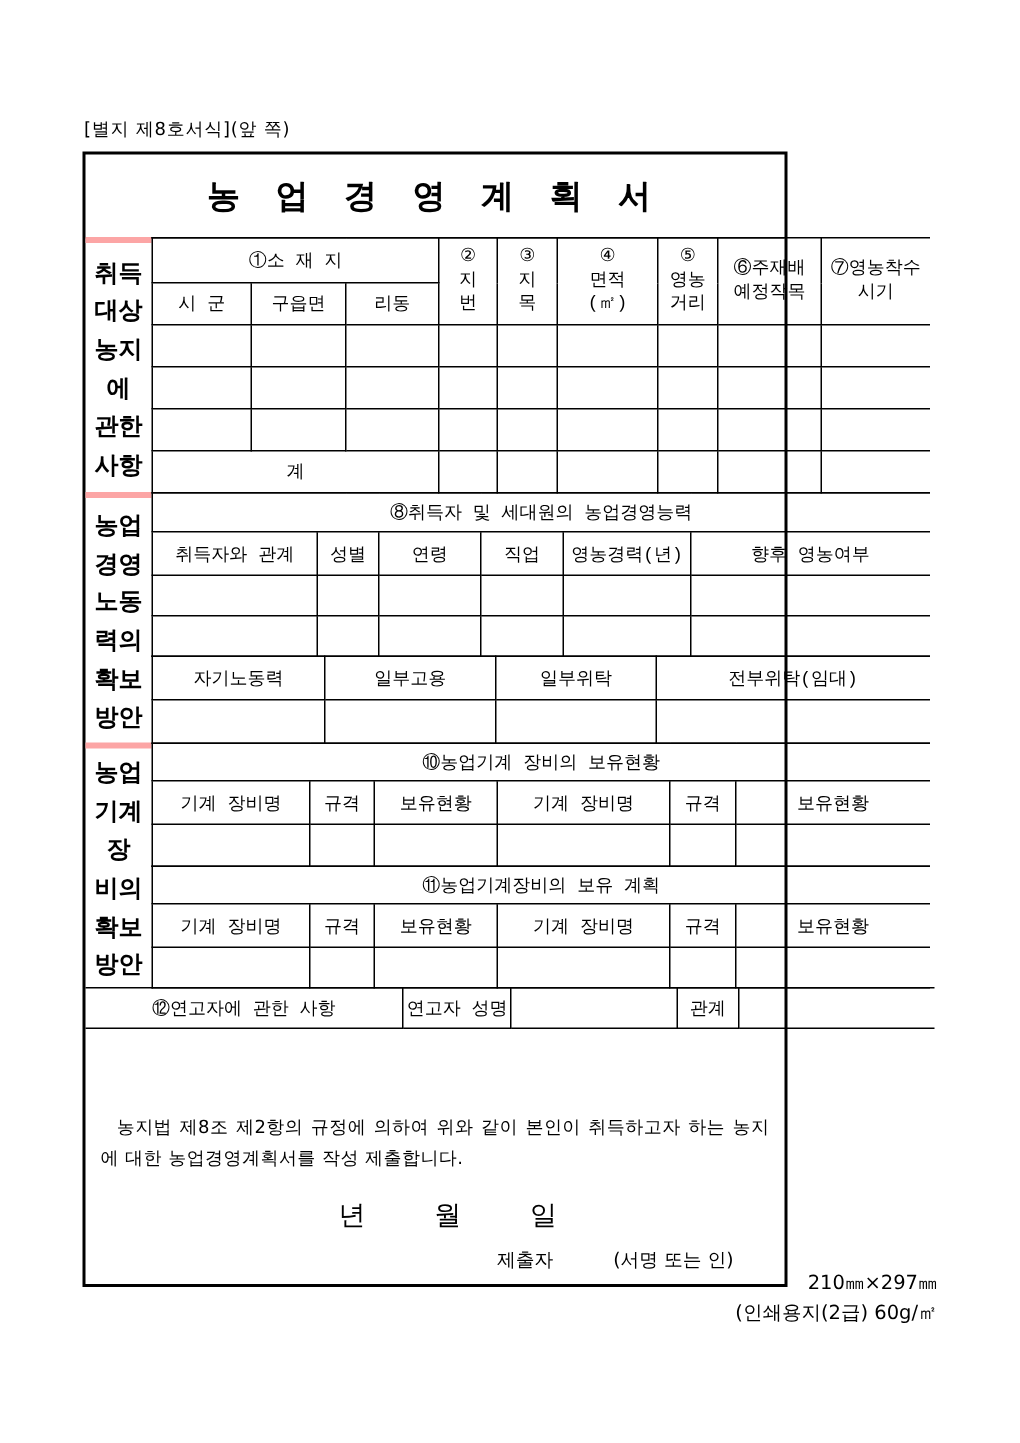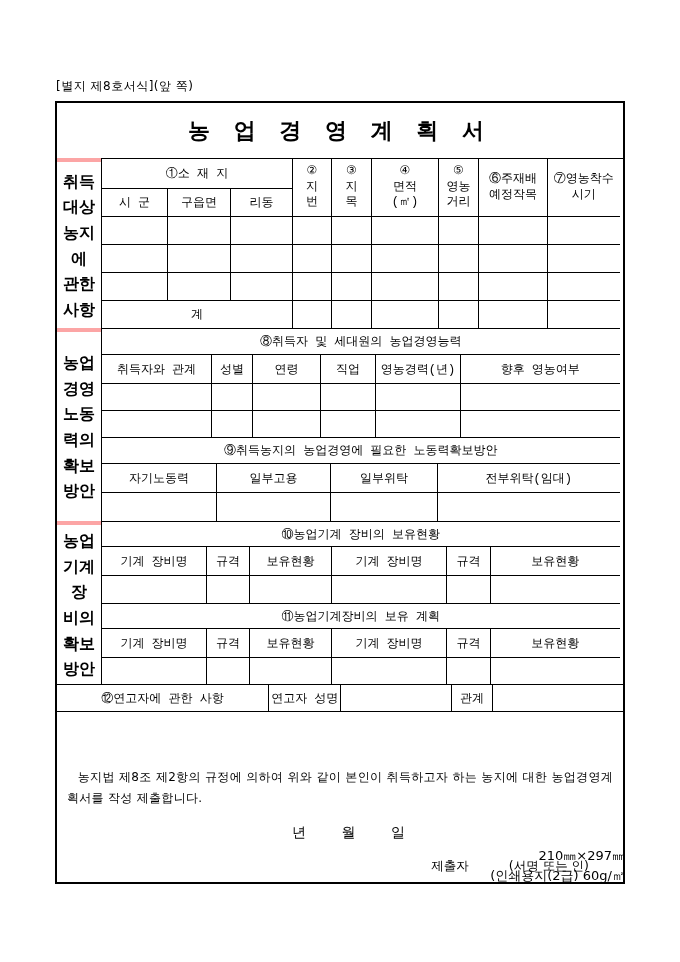--- a/index.html
+++ b/index.html
@@ -13,21 +13,21 @@
   }
   .sheet { position:absolute; inset:0; background:#fff; }
 
   .page-head {
     position:absolute; top:78px; left:56px; width:568px;
     display:flex; 
     font-size:12px; letter-spacing:0.5px;
   }
 
   .form-box {
-    position:absolute; top:101px; left:55px; width:570px;
+    position:absolute; top:101px; left:55px; width:470px;
     border:2px solid #000; background:#fff;
   }
   .form-box > * + * { margin-top:-1px; }
 
   .title-box {
     height:56px; border-bottom:1px solid #000;
     display:flex; align-items:center; justify-content:center;
   }
   .title-box h1 {
     font-size:22px; font-weight:600; letter-spacing:8px; white-space:pre;
@@ -69,21 +69,21 @@
     position:relative; height:124px; font-size:12px;margin-top:46px;
   }
   .decl-body {
     padding:9px 10px 0 10px;
     text-indent:0.9em;
     line-height:1.75; letter-spacing:0.3px;
     word-break:break-all; text-align:justify;
   }
   .decl-date {
     position:absolute; top:66px; left:0; width:100%;
-    text-align:center; white-space:pre; font-size:14px;padding-left:17px;
+    text-align:center; white-space:pre; font-size:18px;padding-left:17px;
   }
   .decl-submit {
     position:absolute; top:100px; left:0; width:100%;
     display:flex; justify-content:flex-end;
     gap:40px; padding-right:34px; font-size:12.5px;
   }
 
   .page-foot {
     position:absolute; top:846px; left:55px; width:570px;
     text-align:right; font-size:13px; line-height:1.55;
@@ -245,23 +245,20 @@
         </tbody>
           </table>
         <table style="width:518px;">
           <colgroup>
             <col style="width:115px">
               <col style="width:114px">
               <col style="width:107px">
               <col style="width:182px">
           </colgroup>
           <tbody>
-              <tr class="h26">
-            <td colspan="4">⑨취득농지의 농업경영에 필요한 노동력확보방안</td>
-          </tr>
           <tr class="h29">
             <th>자기노동력</th>
             <th>일부고용</th>
             <th>일부위탁</th>
             <th>전부위탁(임대)</th>
           </tr>
           <tr class="h29">
             <td></td>
                 <td></td>
             <td></td>

